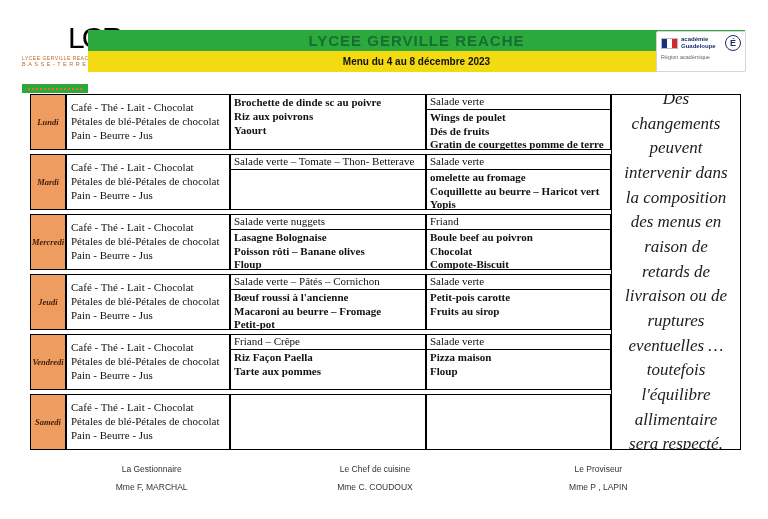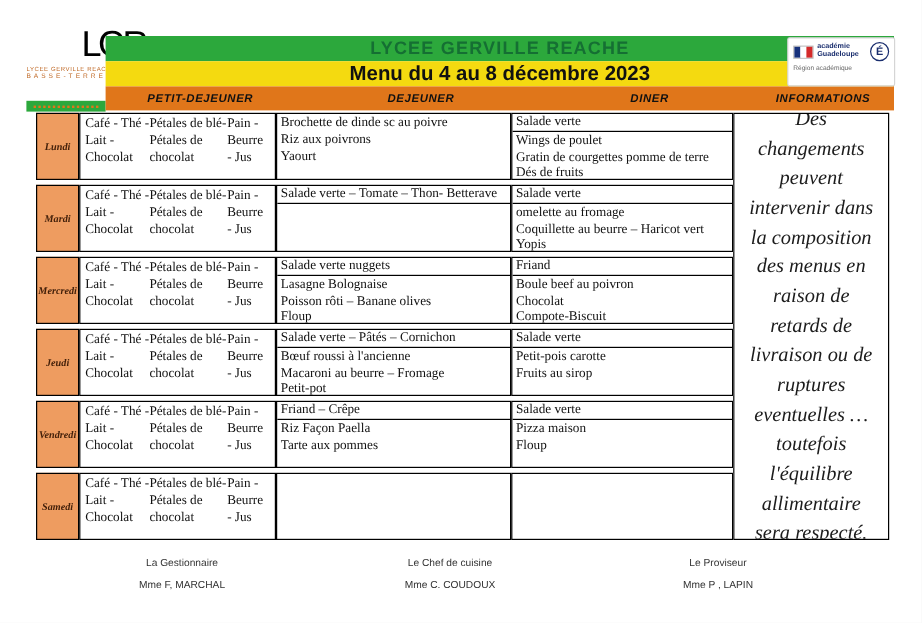--- a/index.html
+++ b/index.html
@@ -12,41 +12,41 @@
   .logo-sub1 { font-family:"Liberation Sans", sans-serif; font-size:5px; color:#c06a28; letter-spacing:0.5px; margin-top:2px; white-space:nowrap; }
   .logo-sub2 { font-family:"Liberation Sans", sans-serif; font-size:5.5px; color:#c06a28; letter-spacing:2.5px; white-space:nowrap; }
   .logo-strip { position:absolute; left:22px; top:84px; width:66px; height:9px; background:#2ca83c; display:flex; align-items:center; justify-content:center; }
   .logo-strip-squiggle { width:54px; height:0; border-bottom:2px dotted #e0761a; }
 
   
   .band { position:absolute; left:88px; width:657px; display:flex; align-items:center; justify-content:center; }
   .band-green { top:30px; height:21px; background:#2ca83c; }
   .band-green span { font-family:"Liberation Sans", sans-serif; font-weight:bold; font-size:15px; letter-spacing:1px; color:#156f33; }
   .band-yellow { top:51px; height:21px; background:#f4da10; }
-  .band-yellow span { font-family:"Liberation Sans", sans-serif; font-weight:bold; font-size:17px; color:#111; }
+  .band-yellow span { font-family:"Liberation Sans", sans-serif; font-weight:bold; font-size:10px; color:#111; }
   .band-orange { top:72px; height:20px; background:#e0761a; justify-content:flex-start; }
   .band-orange .col-head { font-family:"Liberation Sans", sans-serif; font-weight:bold; font-style:italic; font-size:9.5px; color:#111; text-align:center; letter-spacing:0.5px; }
   .ch-1 { width:24%; } .ch-2 { width:32%; } .ch-3 { width:26%; } .ch-4 { width:18%; }
 
   
   .academie { position:absolute; left:656px; top:31px; width:90px; height:41px; background:#ffffff; border:1px solid #d5d5d5; border-radius:2px; padding:3px 4px 2px 4px; font-family:"Liberation Sans", sans-serif; }
   .acad-row1 { display:flex; align-items:center; gap:3px; }
   .flag { display:flex; width:17px; height:11px; border:0.5px solid #bbb; }
   .flag i { flex:1; } .flag-b { background:#17317c; } .flag-w { background:#ffffff; } .flag-r { background:#d42a2a; }
   .acad-name { font-size:6px; line-height:1.1; color:#1a2e6e; font-weight:bold; }
   .acad-letter { margin-left:auto; width:16px; height:16px; border:1.5px solid #1a2e6e; border-radius:50%; display:flex; align-items:center; justify-content:center; font-size:9px; font-weight:bold; color:#1a2e6e; }
   .acad-region { font-size:5.5px; color:#666; margin-top:3px; }
 
   
   .menu-table { position:absolute; left:30px; top:94px; display:grid; grid-template-columns:36px 164px 196px 185px 130px; grid-auto-rows:56px; row-gap:4px; }
   .cell { border:1px solid #000; background:#fff; overflow:hidden; font-size:11px; line-height:1.25; color:#111; }
   .day-cell { background:#ee9c60; display:flex; align-items:center; justify-content:center; font-style:italic; font-weight:bold; font-size:8.5px; color:#43200a; text-align:center; }
-  .breakfast-cell { display:flex; flex-direction:row; justify-content:center; padding:2px 4px; }
+  .breakfast-cell { display:flex; flex-direction:column; justify-content:center; padding:2px 4px; }
   .meal-cell .starter { border-bottom:1px solid #000; padding:0 3px; white-space:nowrap; }
-  .meal-cell .mains { padding:1px 3px; }
+  .meal-cell .mains { padding:1px 3px;font-weight:bold; }
   .info-cell { grid-column:5; grid-row:1 / span 6; display:flex; align-items:center; justify-content:center; padding:4px 9px; font-style:italic; font-size:17px; text-align:center; line-height:1.45; color:#1c1c1c; }
 
   
   .signatures { position:absolute; left:40px; top:464px; width:670px; display:flex; font-family:"Liberation Sans", sans-serif; font-size:8.5px; color:#333; }
   .sig { flex:1; text-align:center; }
   .sig .role { margin-bottom:8px; }
 </style>
 </head>
 <body>
 
@@ -60,26 +60,20 @@
   <div class="logo-strip">
     <div class="logo-strip-squiggle"></div>
   </div>
 
   <div class="band band-green">
     <span>LYCEE GERVILLE REACHE</span>
   </div>
   <div class="band band-yellow">
     <span>Menu du 4 au 8 décembre 2023</span>
   </div>
-  <div class="band band-orange">
-    <div class="col-head ch-1">PETIT-DEJEUNER</div>
-    <div class="col-head ch-2">DEJEUNER</div>
-    <div class="col-head ch-3">DINER</div>
-    <div class="col-head ch-4">INFORMATIONS</div>
-  </div>
 
   <div class="academie">
     <div class="acad-row1">
       <div class="flag">
           <i class="flag-b"></i>
           <i class="flag-w"></i>
           <i class="flag-r"></i>
         </div>
       <div class="acad-name">
         <div>académie</div>
@@ -103,22 +97,22 @@
       <div class="mains">
           <div>Brochette de dinde sc au poivre</div>
           <div>Riz aux poivrons</div>
           <div>Yaourt</div>
         </div>
     </div>
     <div class="cell meal-cell">
       <div class="starter">Salade verte</div>
       <div class="mains">
           <div>Wings de poulet</div>
+          <div>Dés de fruits</div>
           <div>Gratin de courgettes pomme de terre</div>
-          <div>Dés de fruits</div>
         </div>
     </div>
 
     <div class="cell day-cell">Mardi</div>
     <div class="cell breakfast-cell">
         <div>Café - Thé - Lait - Chocolat</div>
         <div>Pétales de blé-Pétales de chocolat</div>
         <div>Pain - Beurre - Jus</div>
       </div>
     <div class="cell meal-cell">

